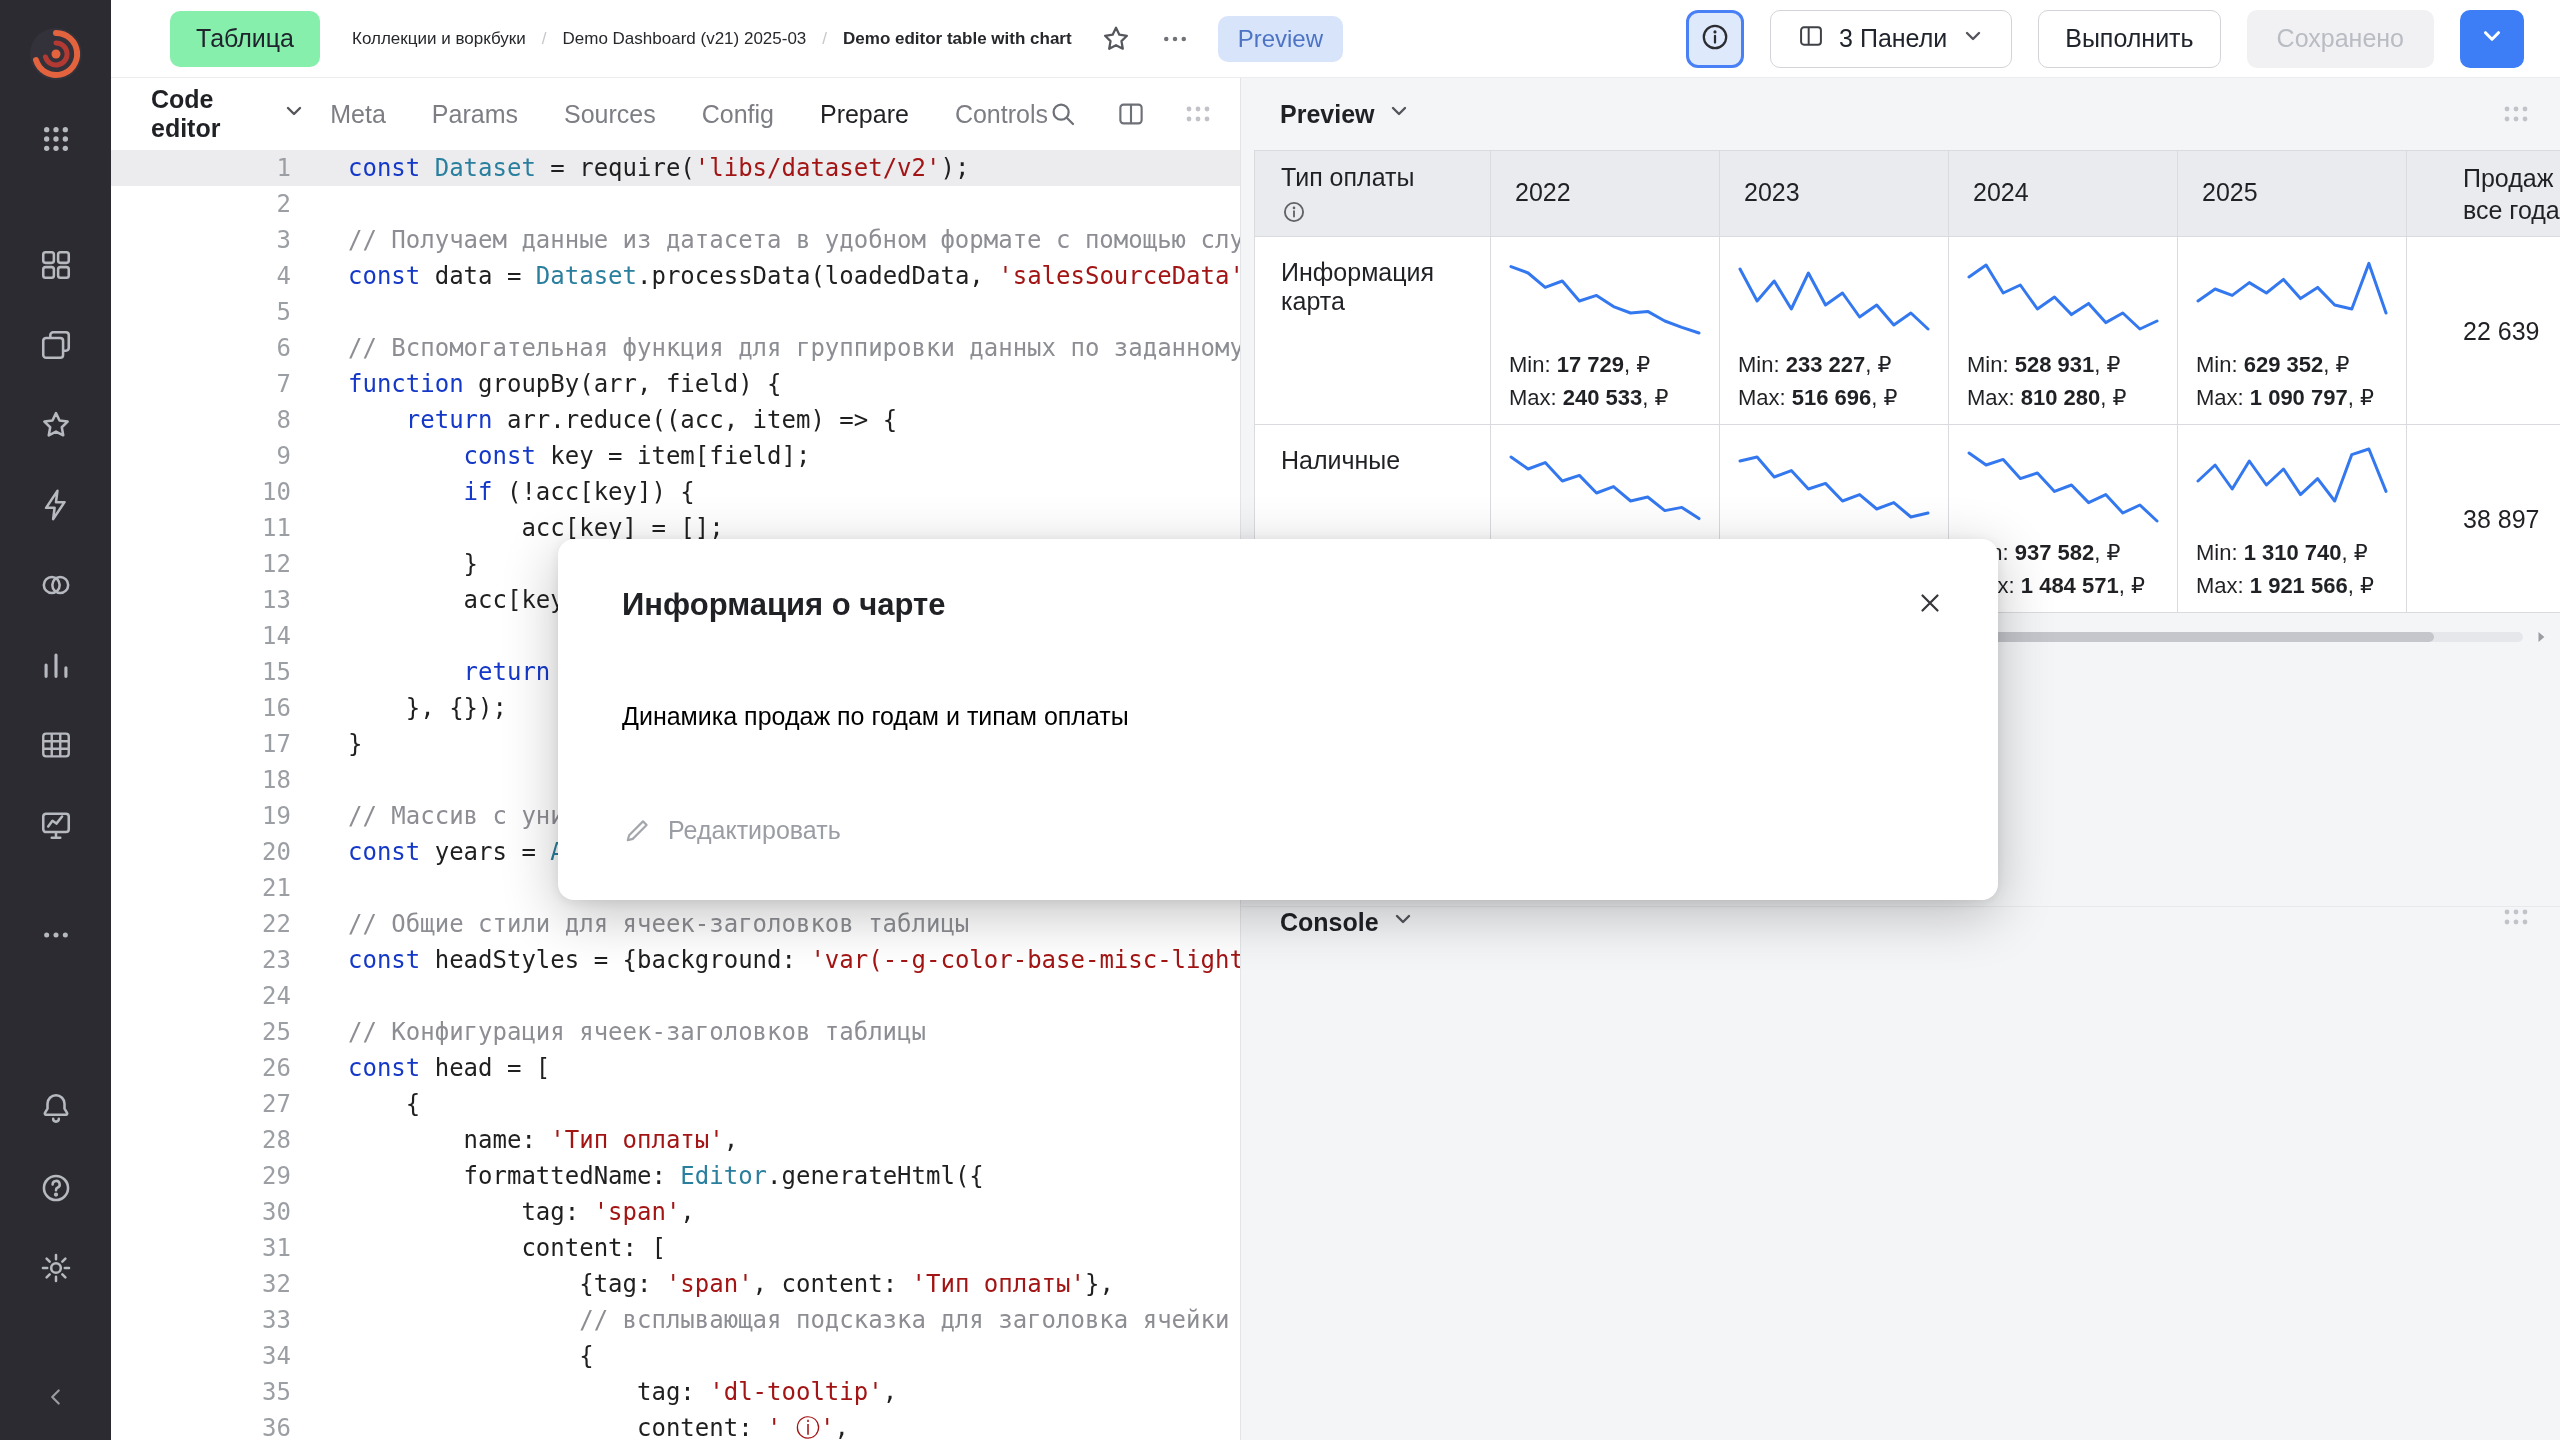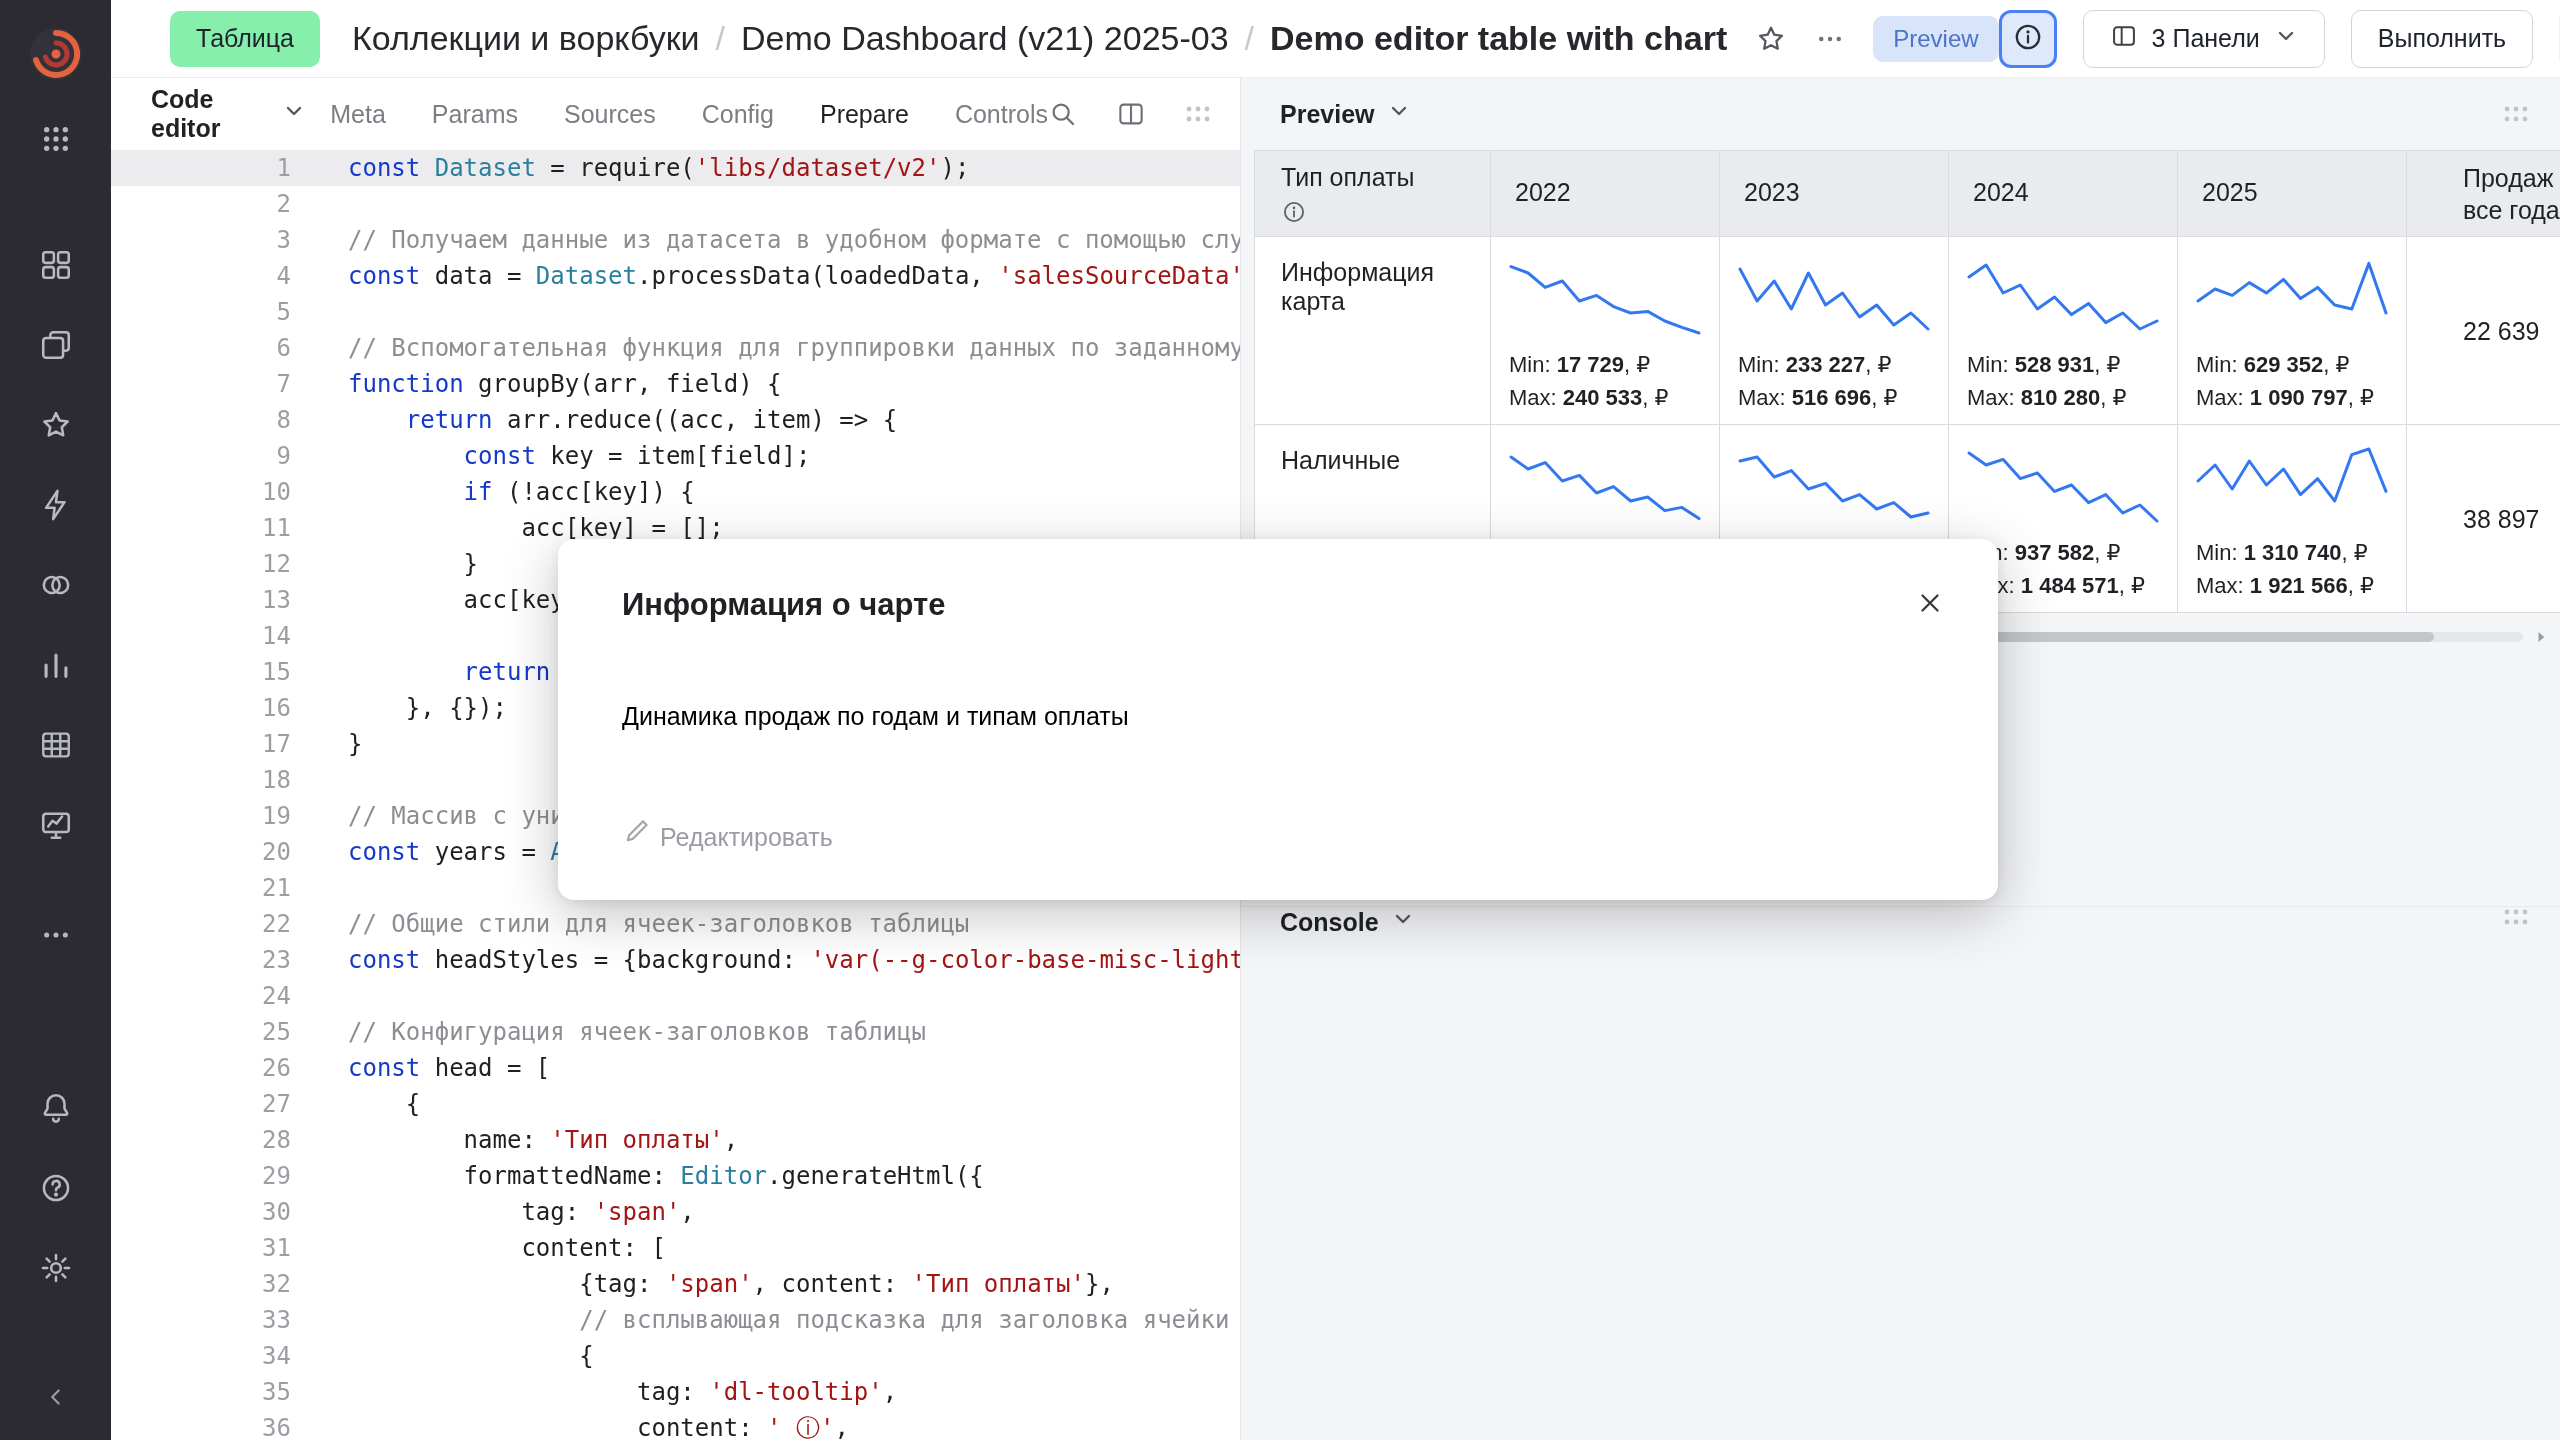--- a/index.html
+++ b/index.html
@@ -16,21 +16,21 @@
   .sb-more{margin-top:66px}
   .sb-bell{margin-top:129px}
   .sb-collapse{margin-top:90px;width:44px;height:34px;display:flex;align-items:center;justify-content:center;cursor:pointer}
 
   
   .main{flex:1;display:flex;flex-direction:column;min-width:0}
   .topbar{height:78px;flex:none;background:#fff;border-bottom:1px solid #ececef;
     display:flex;align-items:center;padding:0 36px 0 59px}
   .chip{background:#86efac;color:#20242c;font-size:25px;font-weight:500;height:56px;
     padding:0 26px;border-radius:10px;display:flex;align-items:center;cursor:pointer}
-  .breadcrumb{display:flex;gap:16px;margin-left:32px;font-size:34px;white-space:nowrap}
+  .breadcrumb{display:flex;gap:16px;margin-left:32px;font-size:17px;white-space:nowrap}
   .bc-sep{color:#c6c8cc}
   .bc-item{color:#26282c;cursor:pointer}
   .bc-item.current{font-weight:700}
   .tb-mid{display:flex;align-items:center;gap:28px;margin-left:28px}
   .tb-ic{display:flex;align-items:center;cursor:pointer}
   .badge{background:var(--preview-badge-bg,#d8e4fa);color:var(--preview-badge-text,#4d74c4);
     font-size:24px;padding:9px 20px;border-radius:10px;white-space:nowrap}
   .tb-right{margin-left:auto;display:flex;align-items:center;gap:26px}
   .info-btn{width:58px;height:58px;border-radius:12px;background:#dfe9fc;border:3px solid #4a80f5;
     display:flex;align-items:center;justify-content:center;cursor:pointer}
@@ -99,21 +99,21 @@
   .console-body{flex:1}
 
   
   .modal{position:absolute;left:558px;top:539px;width:1440px;height:361px;background:#fff;border-radius:16px;
     box-shadow:0 14px 56px rgba(0,0,0,.24),0 2px 12px rgba(0,0,0,.08);padding:46px 64px;z-index:50}
   .modal-title{font-size:31px;font-weight:700;color:#1f2125;line-height:40px}
   .modal-close{position:absolute;top:42px;right:46px;width:44px;height:44px;background:none;border:none;cursor:pointer;
     display:flex;align-items:center;justify-content:center;border-radius:8px}
   .modal-body{margin-top:75px;font-size:25px;line-height:32px;color:#000000}
   .modal-footer{margin-top:84px}
-  .edit-btn{display:flex;align-items:flex-end;gap:8px;font-size:25px;color:#9a9da3;background:none;border:none;
+  .edit-btn{display:flex;align-items:flex-start;gap:16px;font-size:25px;color:#9a9da3;background:none;border:none;
     cursor:pointer;font-family:inherit;padding:0}
 </style>
 </head>
 <body>
 
 <div class="app">
 
   <aside class="sidebar">
     <div class="sb-logo">
       <svg width="58" height="58" viewBox="0 0 58 58">

